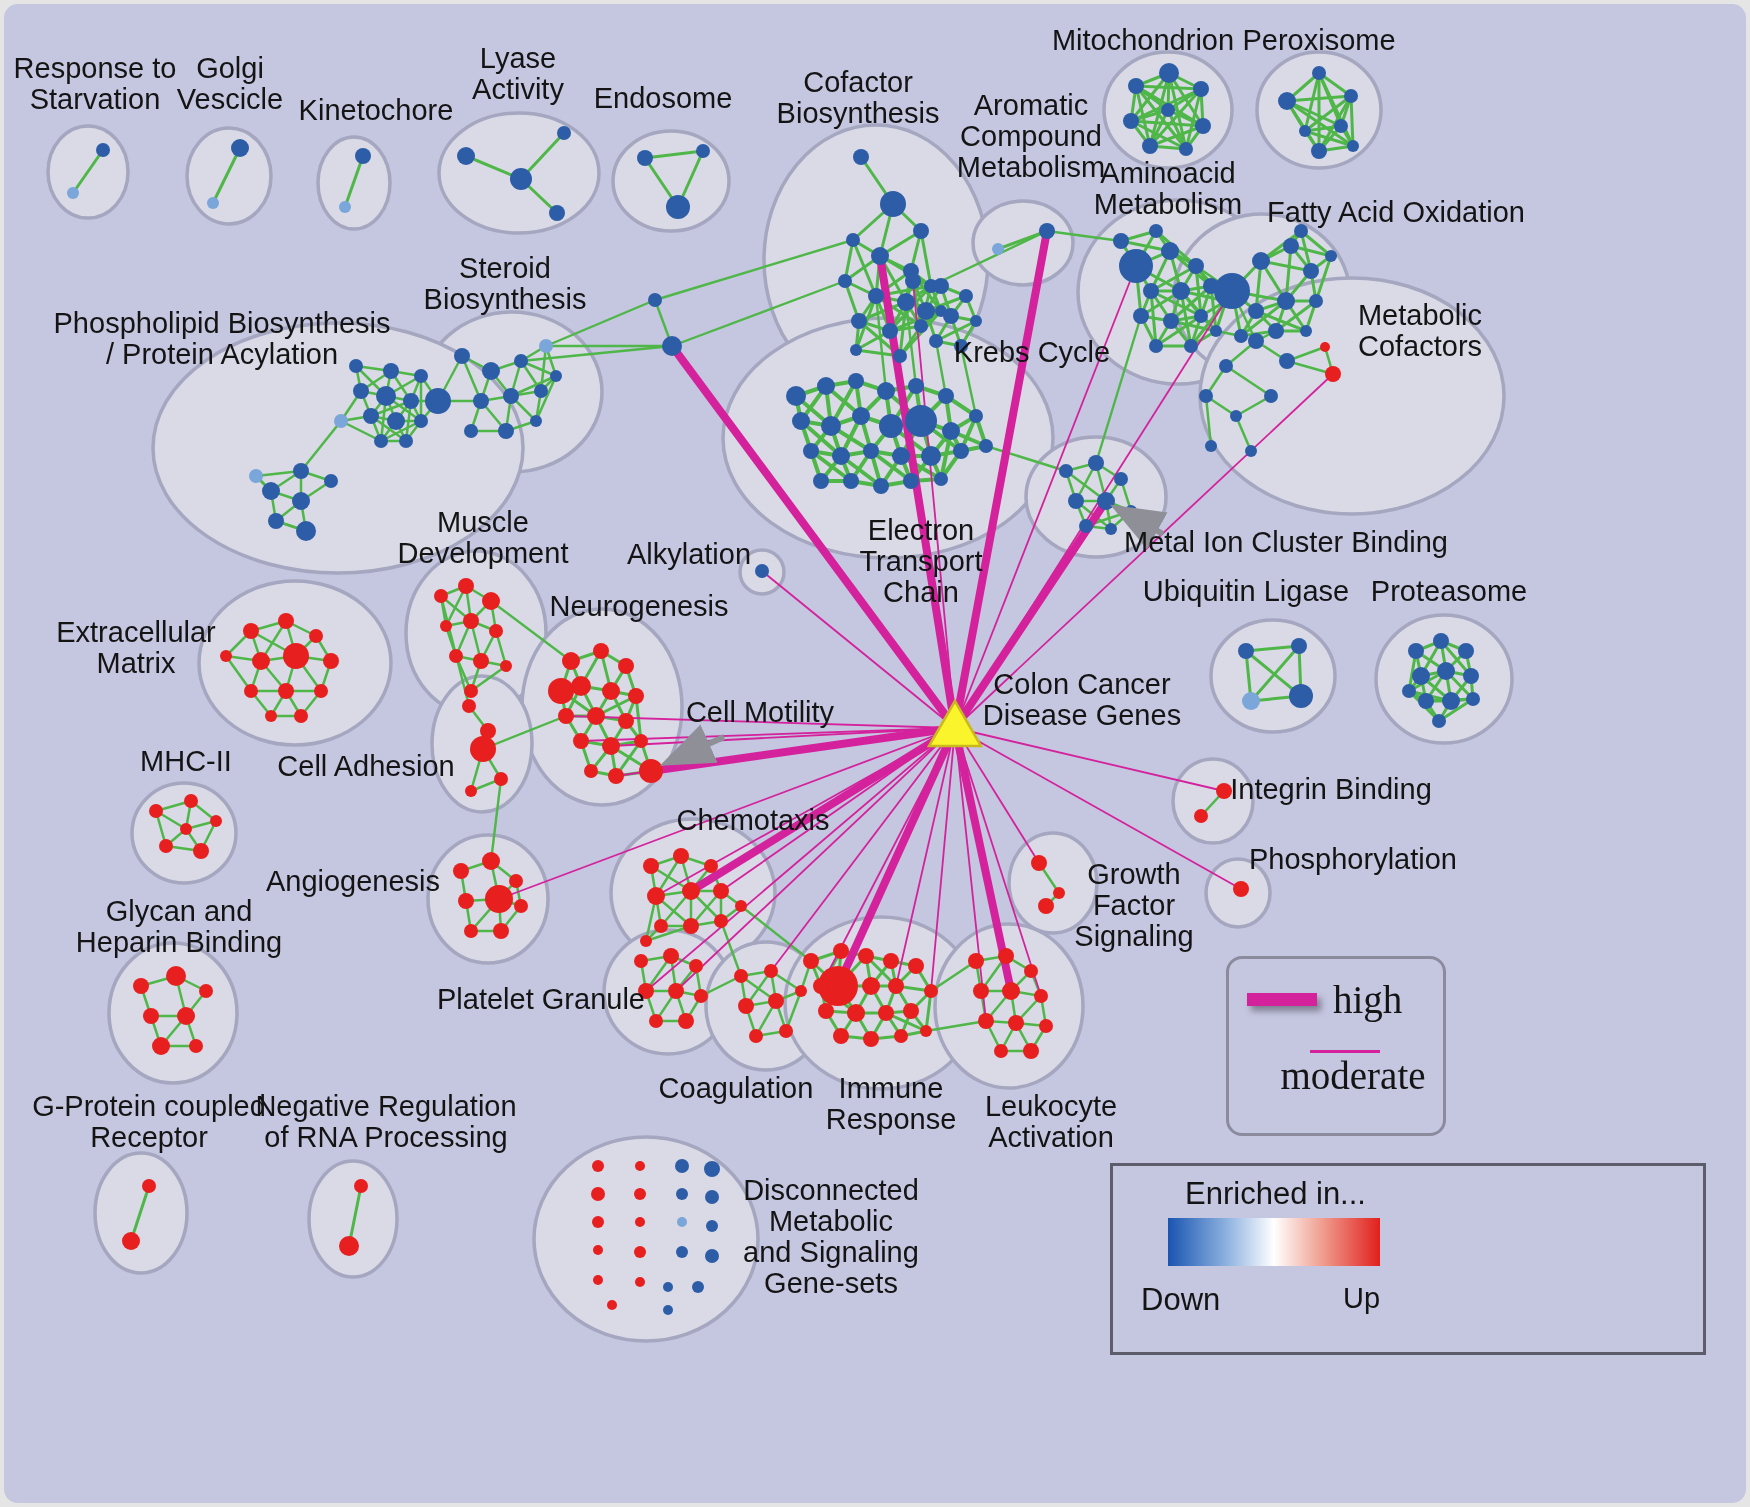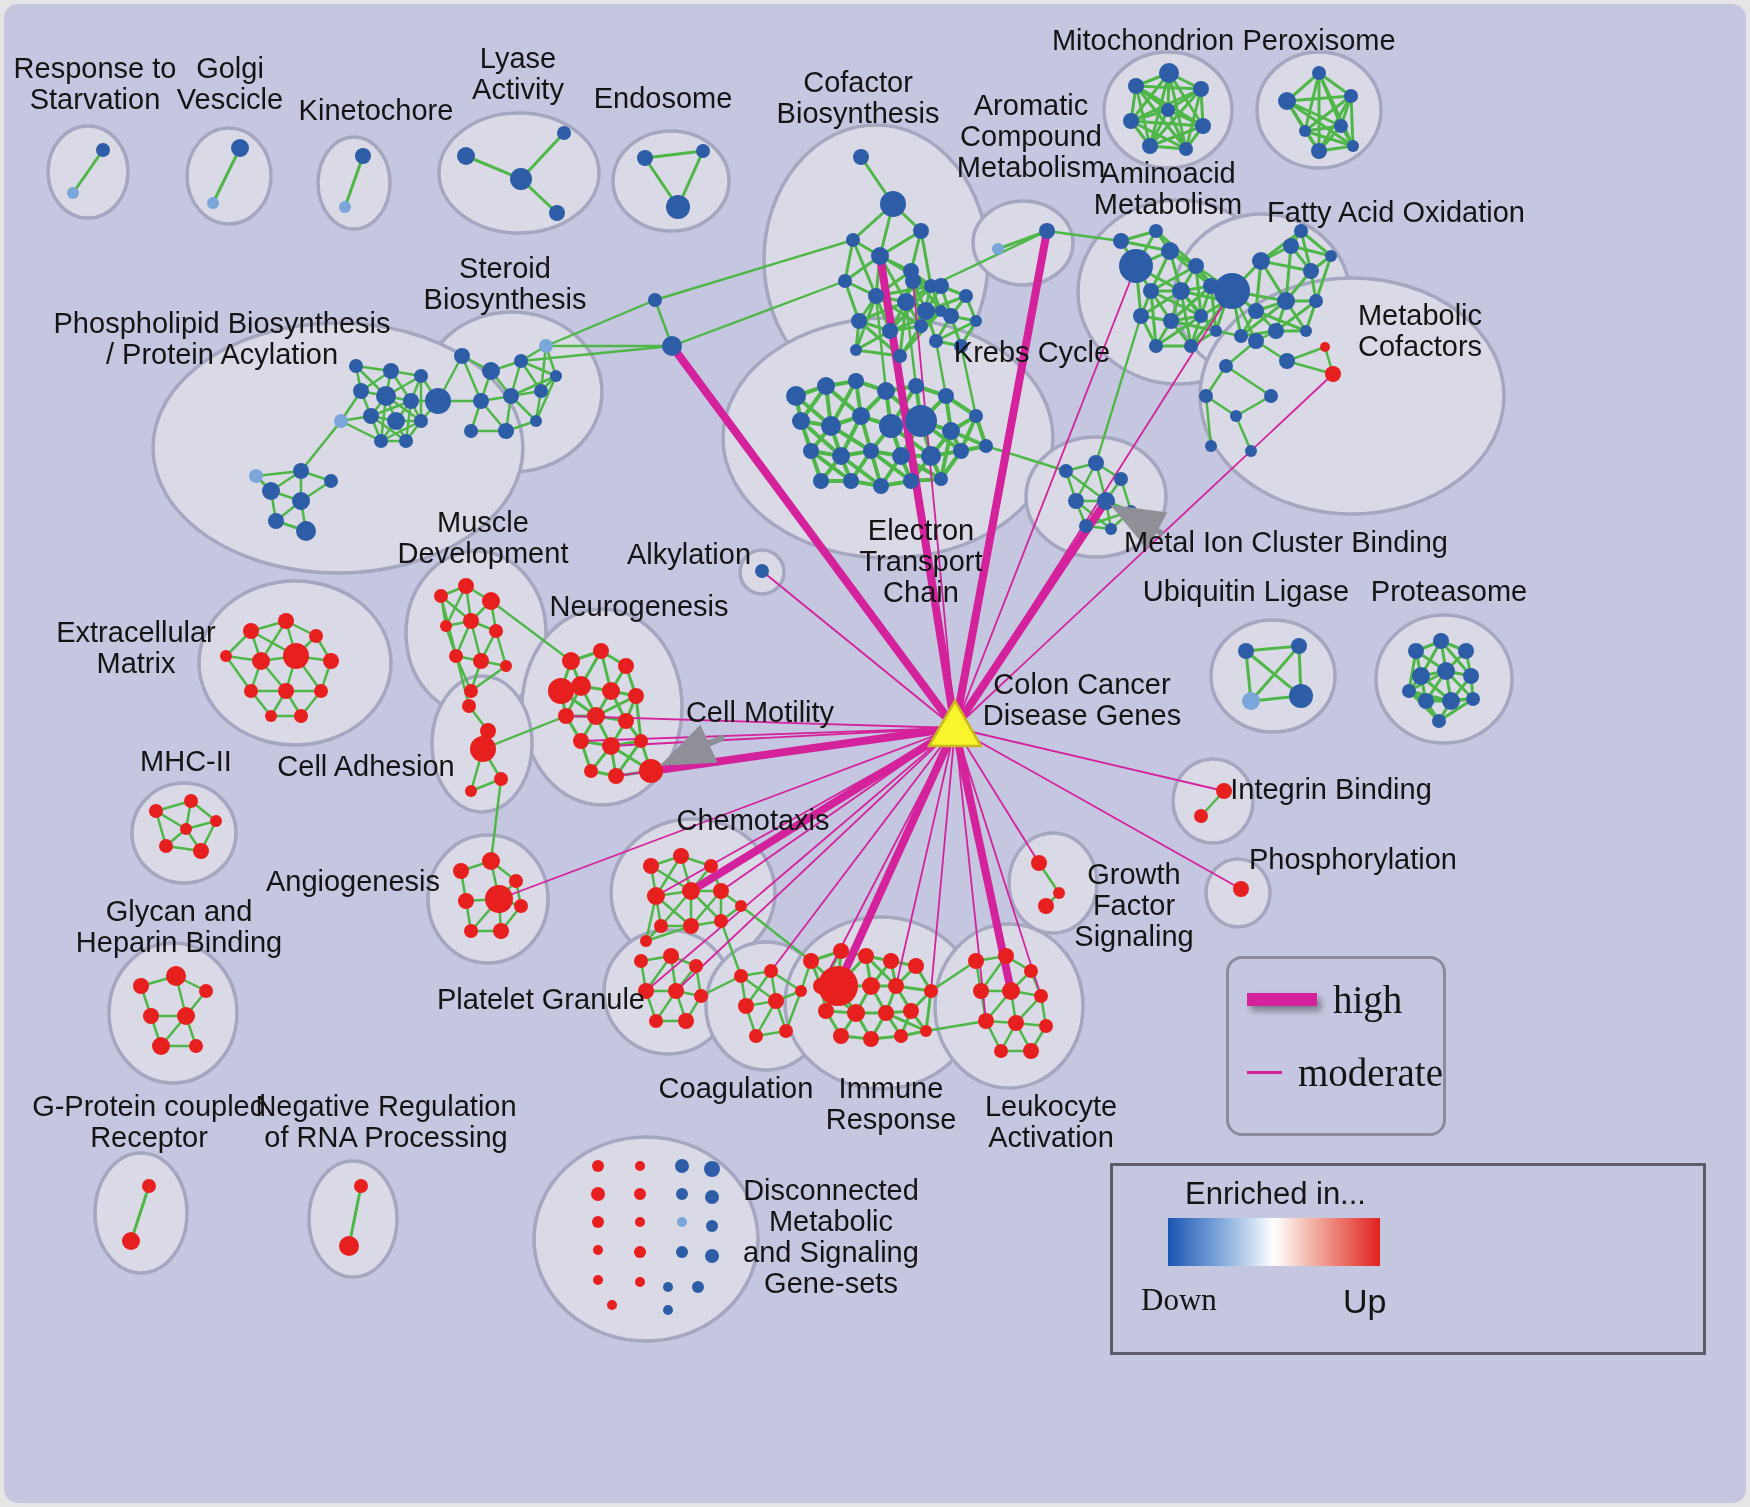--- a/index.html
+++ b/index.html
@@ -11,33 +11,33 @@
   #network-svg text { font-family:"Liberation Sans", sans-serif; }
 
   .legend-box { position:absolute; box-sizing:border-box; color:#141414; }
 
   #legend-overlap {
     left:1226px; top:956px; width:220px; height:180px;
     border:3px solid #8b8b9d; border-radius:16px;
   }
   .lg-title { text-align:center; font-size:30px; line-height:34px; margin-top:10px; }
   .lg-row { display:flex; align-items:center; margin-left:18px; margin-top:18px; }
-  .lg-row + .lg-row { margin-top:28px; }
+  .lg-row + .lg-row { margin-top:28px;flex-direction:column; }
   .line-high { width:70px; height:13px; background:#d4219c; box-shadow:4px 5px 6px rgba(80,80,95,.6); }
   .line-moderate { width:70px; height:3px; background:#d4219c; }
   .lg-label { margin-left:16px; font-size:39px;font-family:Liberation Serif, serif; }
 
   #legend-enriched {
     left:1110px; top:1163px; width:596px; height:192px;
     border:3px solid #5c5c6a;
   }
   .enr-title { position:absolute; left:55px; top:10px; width:215px; text-align:center; font-size:31px; }
   .enr-bar   { position:absolute; left:55px; top:52px; width:212px; height:48px; }
-  .enr-down  { position:absolute; left:28px;  top:116px; font-size:31px;font-family:Liberation Serif, serif; }
-  .enr-up    { position:absolute; left:230px; top:116px; font-size:34px; }
+  .enr-down  { position:absolute; left:28px;  top:116px; font-size:31px; }
+  .enr-up    { position:absolute; left:230px; top:116px; font-size:29px; }
   .enr-note  { position:absolute; left:330px; top:26px; width:185px; text-align:center; font-size:29px; line-height:33px; }
 </style>
 </head>
 <body>
 
 <div class="figure">
 
   <svg id="network-svg" width="1750" height="1507" viewBox="0 0 1750 1507">
       <rect x="4" y="4" width="1742" height="1499" rx="14" fill="#c5c6e0"></rect>
       <defs>

